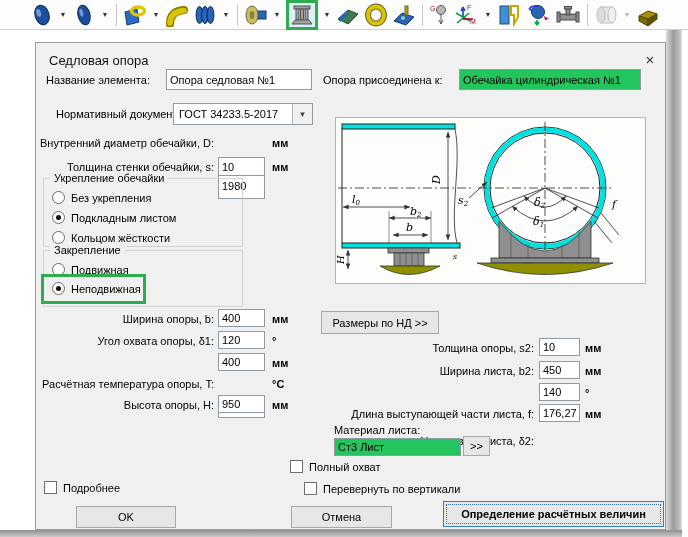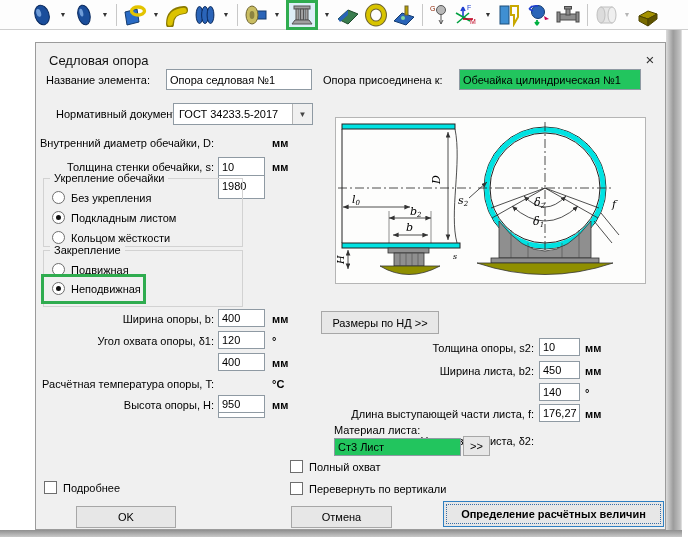--- a/index.html
+++ b/index.html
@@ -358,21 +358,21 @@
     <span class="unit abs" style="left:549px;top:365px;">мм</span>
 
     <span class="lbl abs" style="left:298px;top:381px;">Материал листа:</span>
     <input class="inp ro" style="left: 298px; top: 395px; width: 127px; height: 18px;" readonly="" value="Ст3 Лист">
     <div class="btn" style="left:427px;top:393px;width:27px;height:20px;">&gt;&gt;</div>
 
     <div class="chk-row" style="left:254px;top:417px;">
       <span class="chk"></span>
       <span class="lbl">Полный охват</span>
     </div>
-    <div class="chk-row" style="left:254px;top:439px;">
+    <div class="chk-row" style="left:268px;top:439px;">
       <span class="chk"></span>
       <span class="lbl">Перевернуть по вертикали</span>
     </div>
     <div class="chk-row" style="left:8px;top:438px;">
       <span class="chk"></span>
       <span class="lbl">Подробнее</span>
     </div>
 
     <div class="btn" style="left:40px;top:463px;width:100px;height:22px;">OK</div>
     <div class="btn" style="left:255px;top:463px;width:101px;height:22px;">Отмена</div>

